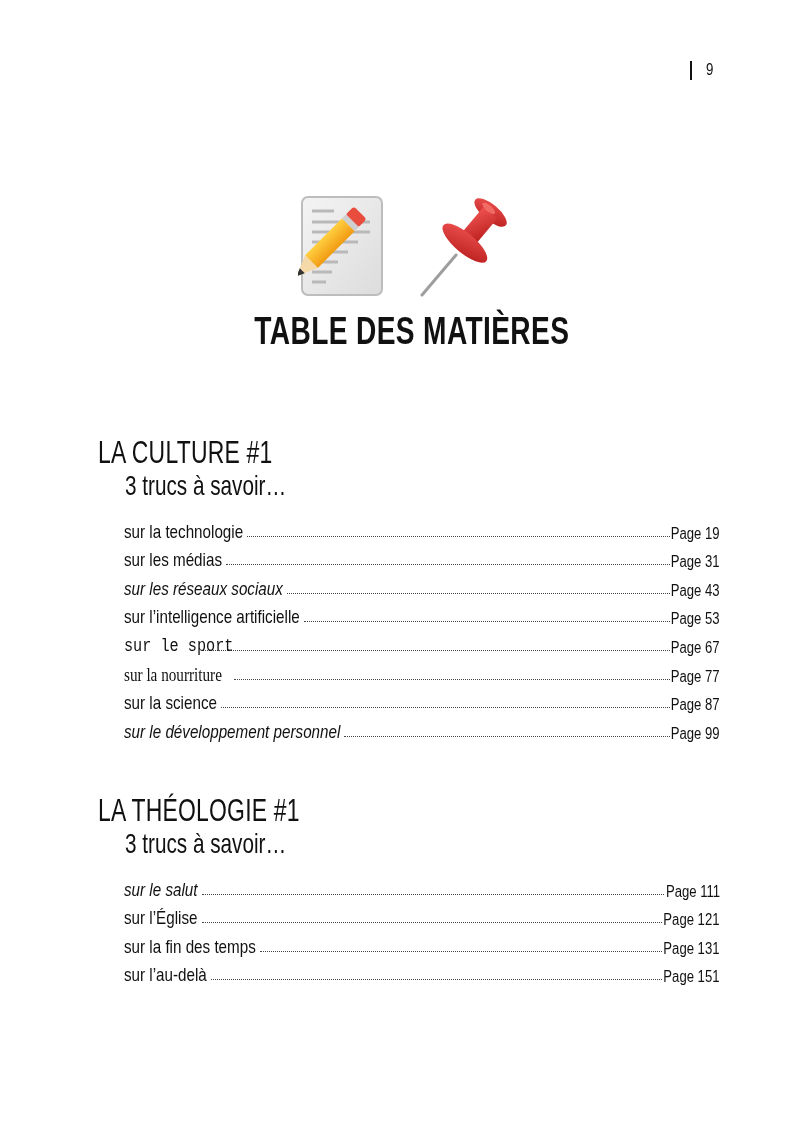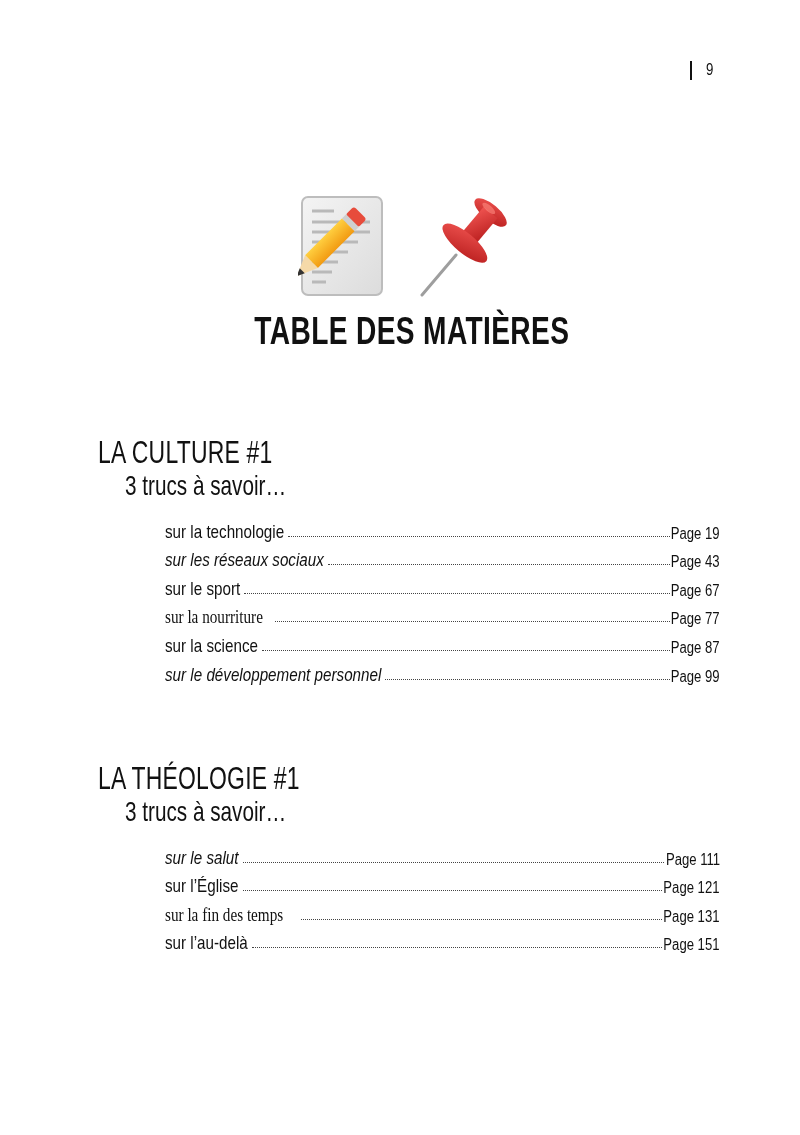--- a/index.html
+++ b/index.html
@@ -14,21 +14,21 @@
 
   .title { position: absolute; top: 310px; left: 12px; width: 800px; text-align: center; }
   .title span { display: inline-block; font-size: 38px; font-weight: bold; letter-spacing: 0.5px; transform: scaleX(0.74); }
 
   .section { position: absolute; left: 98px; width: 622px; }
   .section-heading { font-size: 31px; line-height: 34px; display: inline-block; transform: scaleX(0.74); transform-origin: left center; white-space: nowrap; letter-spacing: 0.3px; }
   .section-sub { font-size: 28px; line-height: 32px; margin-left: 27px; display: inline-block; transform: scaleX(0.74); transform-origin: left center; white-space: nowrap; }
   .entries { margin-top: 12px; margin-left: 26px; }
   .entry { display: flex; align-items: flex-end; height: 28.6px; font-size: 19px; }
   .entry-label { white-space: nowrap; display: inline-block; transform: scaleX(0.8); transform-origin: left bottom; }
-  .entry-label-wrap { flex: 0 0 auto; overflow: visible; margin-left: 41px; }
+  .entry-label-wrap { flex: 0 0 auto; overflow: visible; }
   .leader { flex: 1 1 auto; border-bottom: 1px dotted #444; margin: 0 2px 6px 4px; height: 1px; }
   .entry-page { white-space: nowrap; font-size: 16px; display: inline-block; transform: scaleX(0.82); transform-origin: right bottom; }
 </style>
 </head>
 <body>
 
 <div class="page-number-wrap">
   <div class="page-bar"></div>
   <span class="page-num">9</span>
 </div>
@@ -92,26 +92,36 @@
 <div class="section" style="top:436px;">
   <div><span class="section-heading">LA CULTURE #1</span></div>
   <div><span class="section-sub">3 trucs à savoir…</span></div>
   <div class="entries">
     <div class="entry">
         <span class="entry-label-wrap" style="width: 119.15px;"><span class="entry-label">sur la technologie</span></span>
         <span class="leader"></span>
         <span class="entry-page" style="margin-left: -11.1203px;">Page 19</span>
       </div>
     <div class="entry">
+        <span class="entry-label-wrap" style="width: 98px;"><span class="entry-label">sur les médias</span></span>
+        <span class="leader"></span>
+        <span class="entry-page" style="margin-left: -11.1203px;">Page 31</span>
+      </div>
+    <div class="entry">
         <span class="entry-label-wrap" style="width: 158.838px; font-style: italic;"><span class="entry-label">sur les réseaux sociaux</span></span>
         <span class="leader"></span>
         <span class="entry-page" style="margin-left: -11.1203px;">Page 43</span>
       </div>
     <div class="entry">
-        <span class="entry-label-wrap" style="width: 75.1875px;"><span class="entry-label">sur le sport</span></span>
+        <span class="entry-label-wrap" style="width: 175.725px;"><span class="entry-label">sur l’intelligence artificielle</span></span>
+        <span class="leader"></span>
+        <span class="entry-page" style="margin-left: -11.1203px;">Page 53</span>
+      </div>
+    <div class="entry">
+        <span class="entry-label-wrap" style="width: 75.1875px; font-family: Liberation Mono, monospace;"><span class="entry-label">sur le sport</span></span>
         <span class="leader"></span>
         <span class="entry-page" style="margin-left: -11.1203px;">Page 67</span>
       </div>
     <div class="entry">
         <span class="entry-label-wrap" style="width: 106.45px; font-family: Liberation Serif, serif;"><span class="entry-label">sur la nourriture</span></span>
         <span class="leader"></span>
         <span class="entry-page" style="margin-left: -11.1203px;">Page 77</span>
       </div>
     <div class="entry">
         <span class="entry-label-wrap" style="width: 92.9375px;"><span class="entry-label">sur la science</span></span>
@@ -119,36 +129,36 @@
         <span class="entry-page" style="margin-left: -11.1203px;">Page 87</span>
       </div>
     <div class="entry">
         <span class="entry-label-wrap" style="width: 216.325px; font-style: italic;"><span class="entry-label">sur le développement personnel</span></span>
         <span class="leader"></span>
         <span class="entry-page" style="margin-left: -11.1203px;">Page 99</span>
       </div>
   </div>
 </div>
 
-<div class="section" style="top:762px;">
+<div class="section" style="top:794px;">
   <div><span class="section-heading">LA THÉOLOGIE #1</span></div>
   <div><span class="section-sub">3 trucs à savoir…</span></div>
   <div class="entries">
     <div class="entry">
         <span class="entry-label-wrap" style="width: 73.5px; font-style: italic;"><span class="entry-label">sur le salut</span></span>
         <span class="leader"></span>
         <span class="entry-page" style="margin-left: -11.7647px;">Page 111</span>
       </div>
     <div class="entry">
         <span class="entry-label-wrap" style="width: 73.5px;"><span class="entry-label">sur l’Église</span></span>
         <span class="leader"></span>
         <span class="entry-page" style="margin-left: -12.8172px;">Page 121</span>
       </div>
     <div class="entry">
-        <span class="entry-label-wrap" style="width: 131.8px; font-family: Liberation Serif, serif;"><span class="entry-label">sur la fin des temps</span></span>
+        <span class="entry-label-wrap" style="width: 131.8px;"><span class="entry-label">sur la fin des temps</span></span>
         <span class="leader"></span>
         <span class="entry-page" style="margin-left: -12.8172px;">Page 131</span>
       </div>
     <div class="entry">
         <span class="entry-label-wrap" style="width: 82.8px;"><span class="entry-label">sur l’au-delà</span></span>
         <span class="leader"></span>
         <span class="entry-page" style="margin-left: -12.8172px;">Page 151</span>
       </div>
   </div>
 </div>

